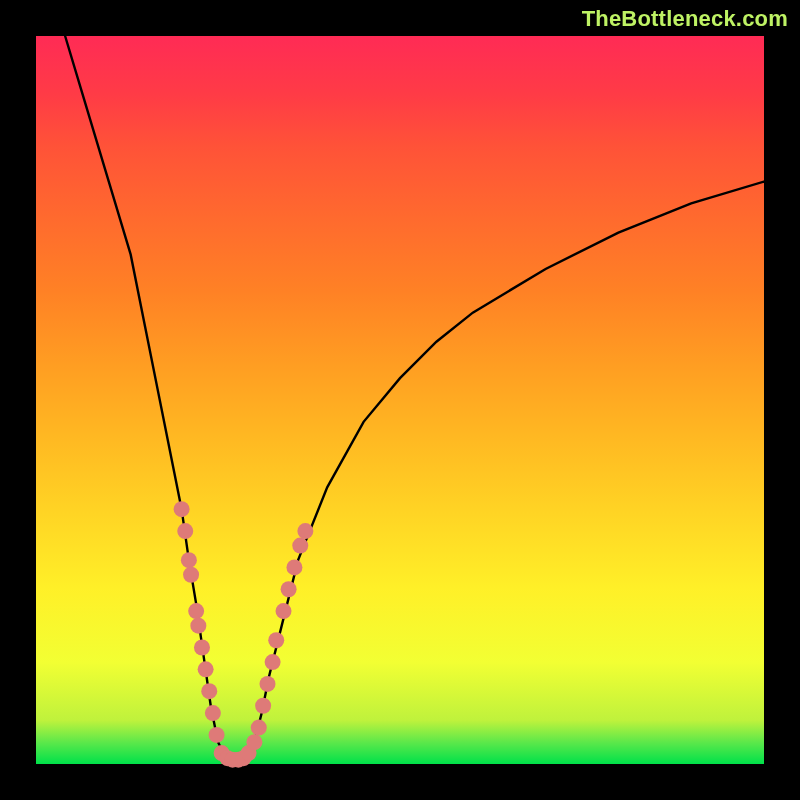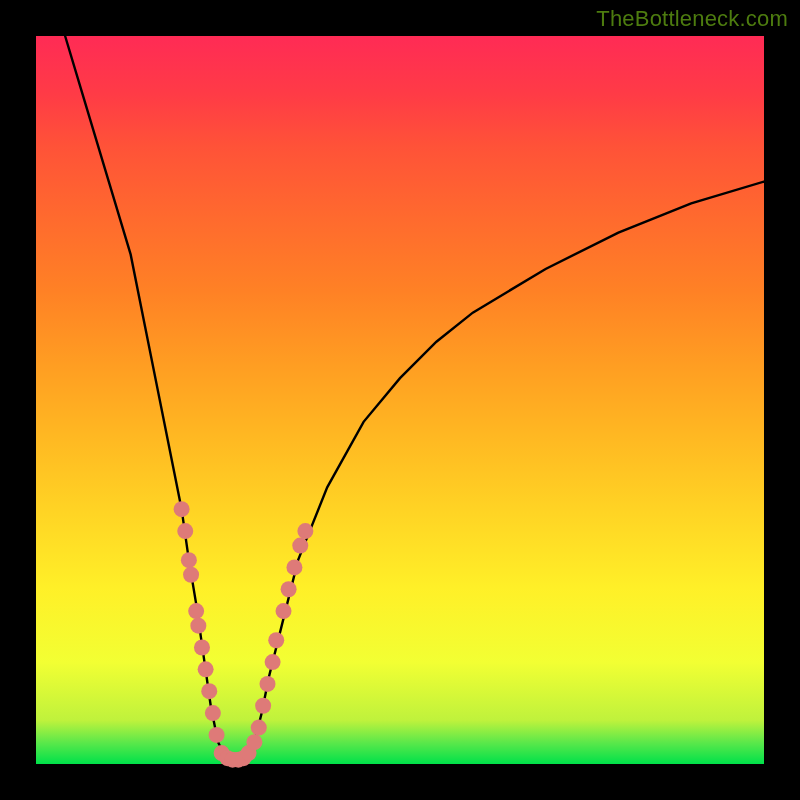--- a/index.html
+++ b/index.html
@@ -40,24 +40,24 @@
       #ff6a2e 75%,
       #ff5238 85%,
       #ff3b46 92%,
       #ff2b55 100%
     );
   }
   .watermark {
     position: absolute;
     top: 6px;
     right: 12px;
-    color: #4d7c0f;
+    color: #bef264;
     font-size: 22px;
     letter-spacing: 0.2px;
-    font-weight: 400;
+    font-weight: 700;
     z-index: 5;
   }
   svg.overlay {
     position: absolute;
     left: 0;
     top: 0;
     width: 728px;
     height: 728px;
     overflow: visible;
   }

